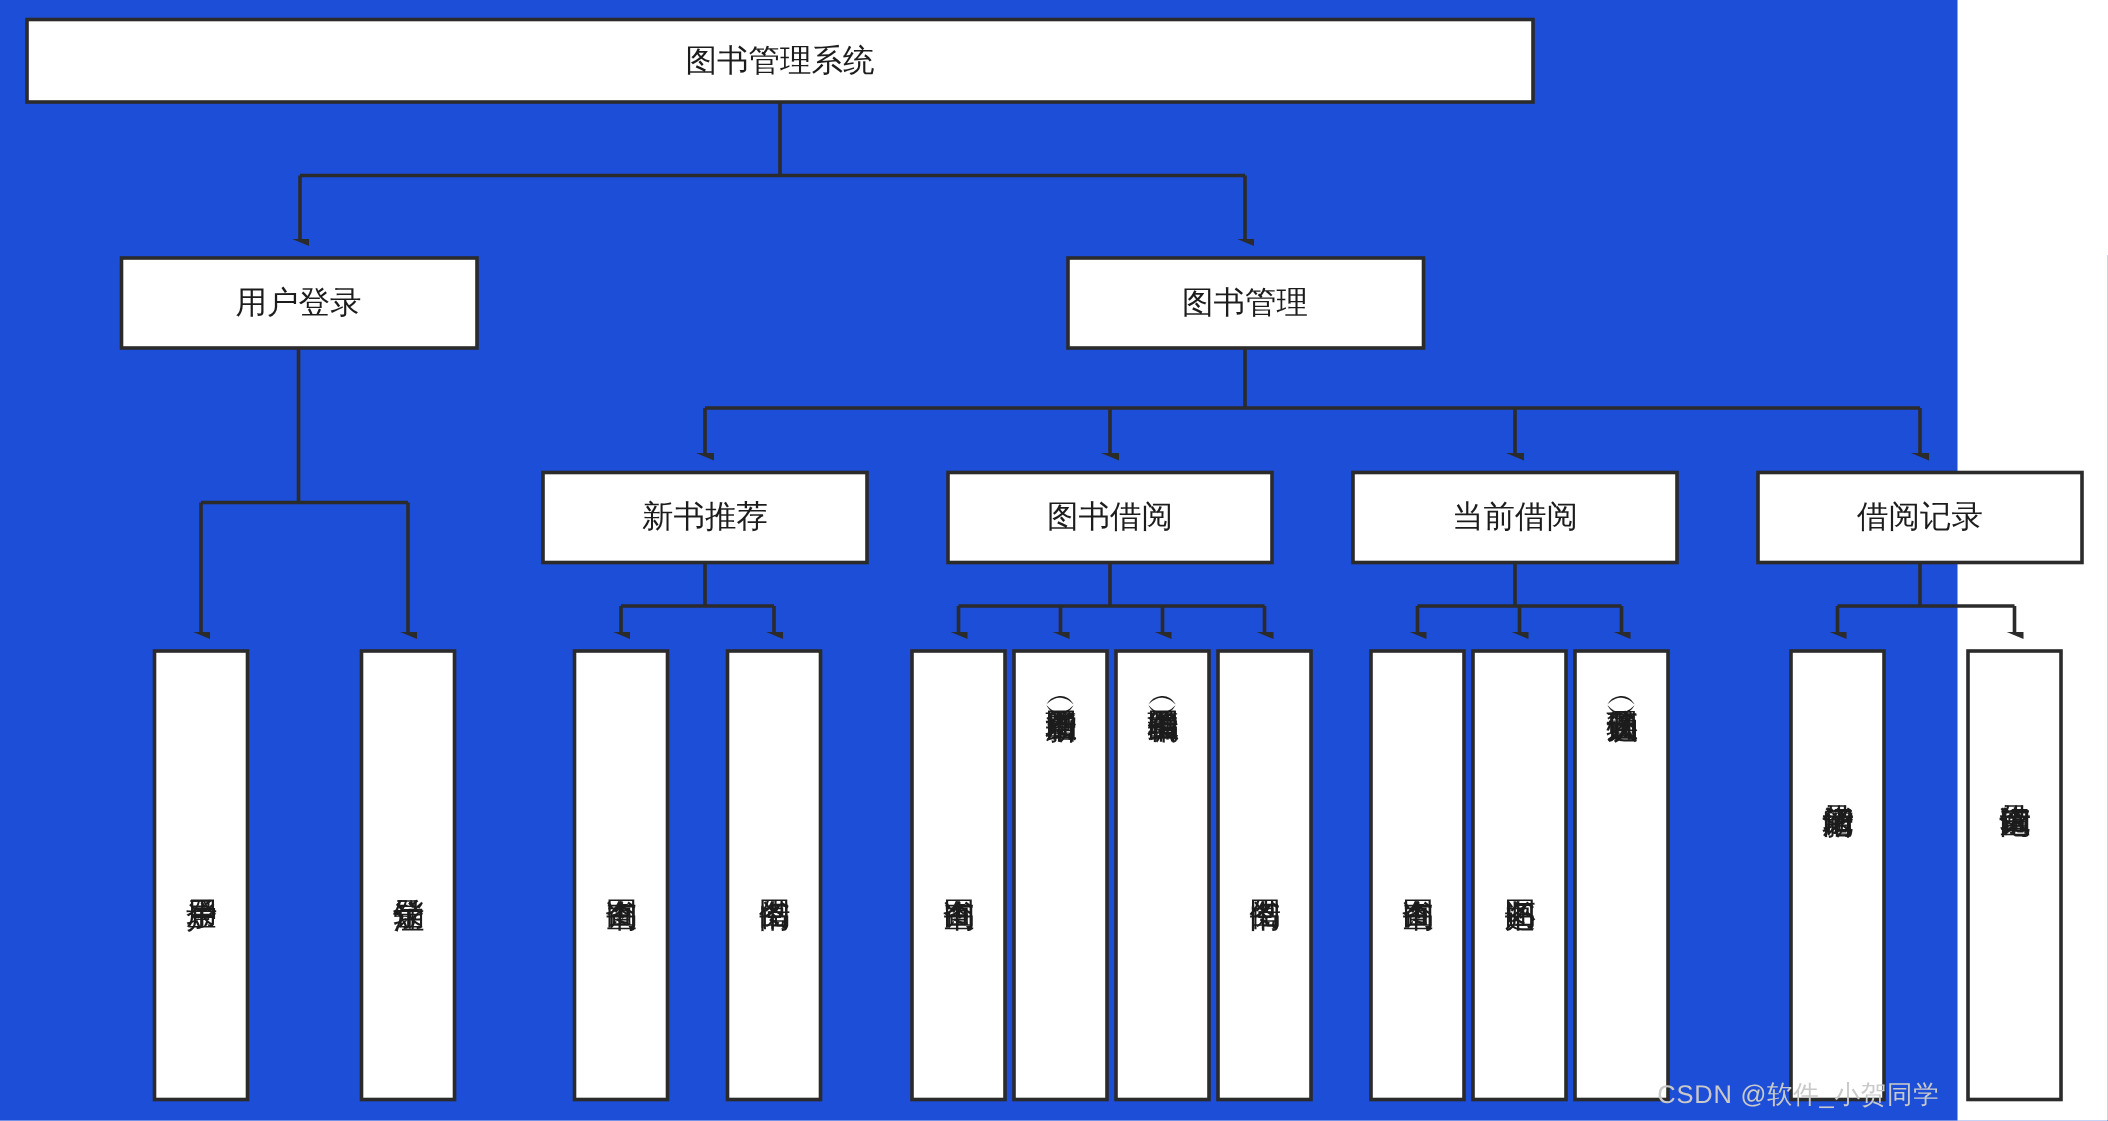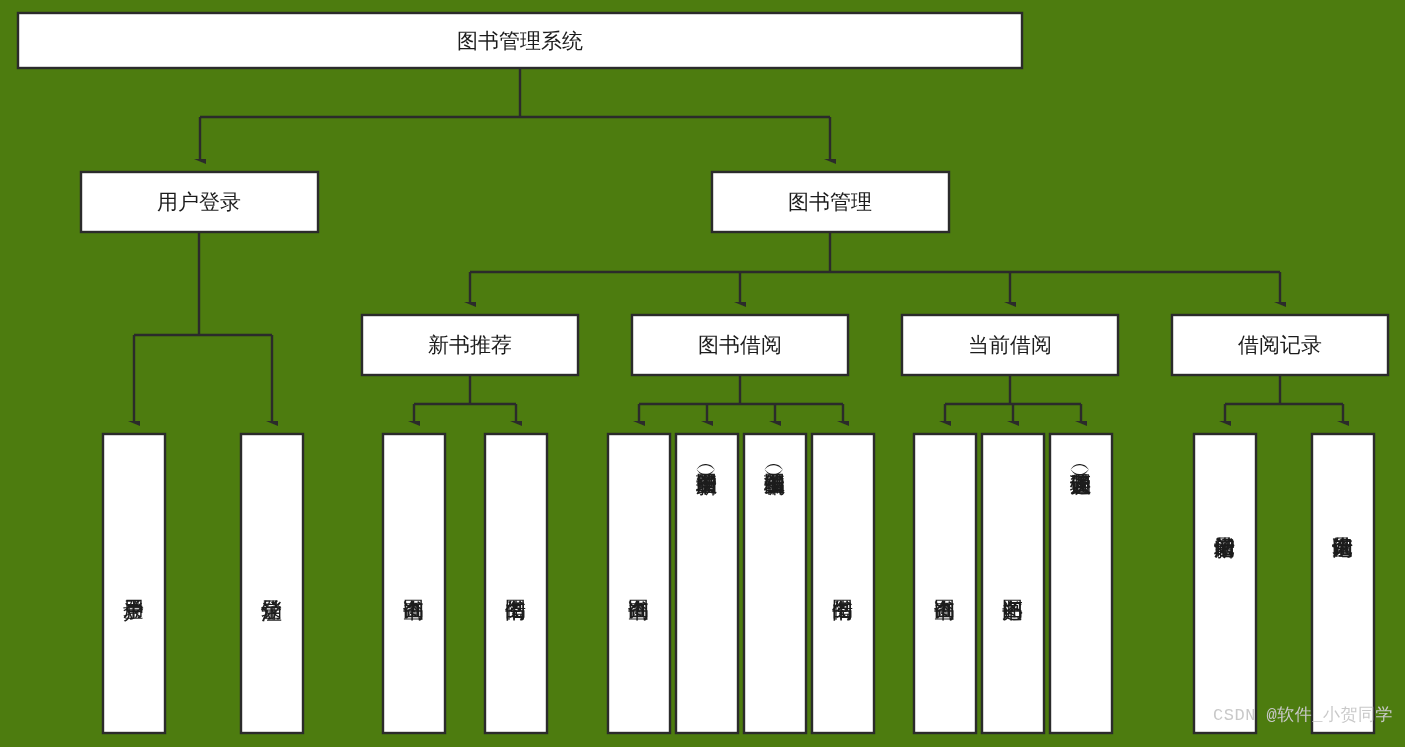--- a/index.html
+++ b/index.html
@@ -8,23 +8,23 @@
     background: #ffffff;
   }
   body {
     width: 1405px;
     height: 747px;
     font-family: "Liberation Sans", "DejaVu Sans", sans-serif;
     overflow: hidden;
   }
   #diagram-root {
     position: relative;
-    width: 1405px;
+    width: 1305px;
     height: 747px;
-    background: #4d7c0f;
+    background: #1d4ed8;
   }
   svg.flow {
     position: absolute;
     left: 0;
     top: 0;
     width: 1405px;
     height: 747px;
   }
   .node-box {
     fill: #ffffff;
@@ -49,22 +49,22 @@
   .node-label-vertical {
     fill: #1c1c1c;
     font-family: "Liberation Sans", "DejaVu Sans", sans-serif;
     font-size: 21px;
     text-anchor: middle;
     white-space: pre;
   }
   .watermark {
     position: absolute;
     right: 12px;
-    bottom: 21px;
-    font-family: Liberation Mono, monospace;
+    bottom: 6px;
+    font-family: Liberation Sans, sans-serif;
     font-size: 17px;
     color: #c9c9c9;
     letter-spacing: 0.5px;
     user-select: none;
     pointer-events: none;
   }
 </style>
 </head>
 <body>
 

